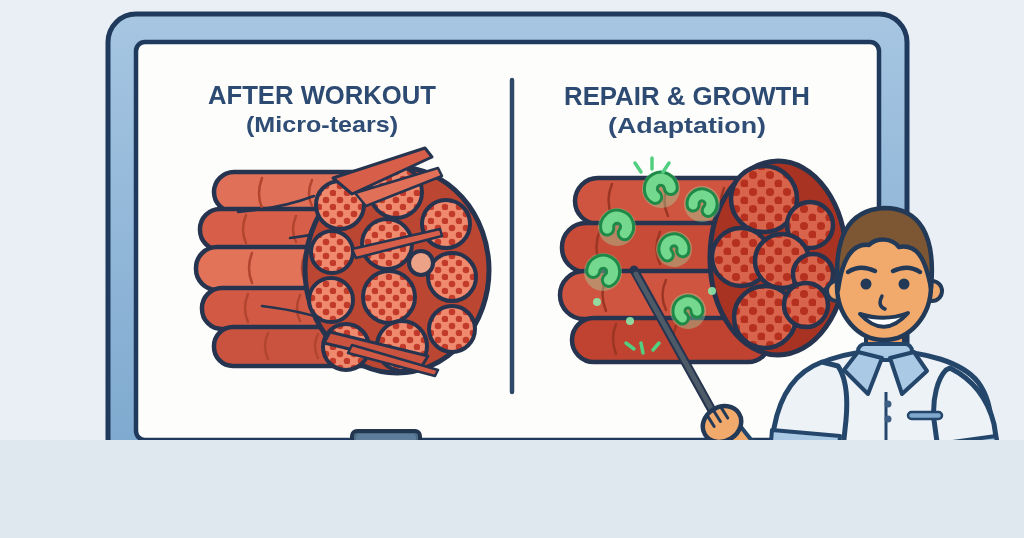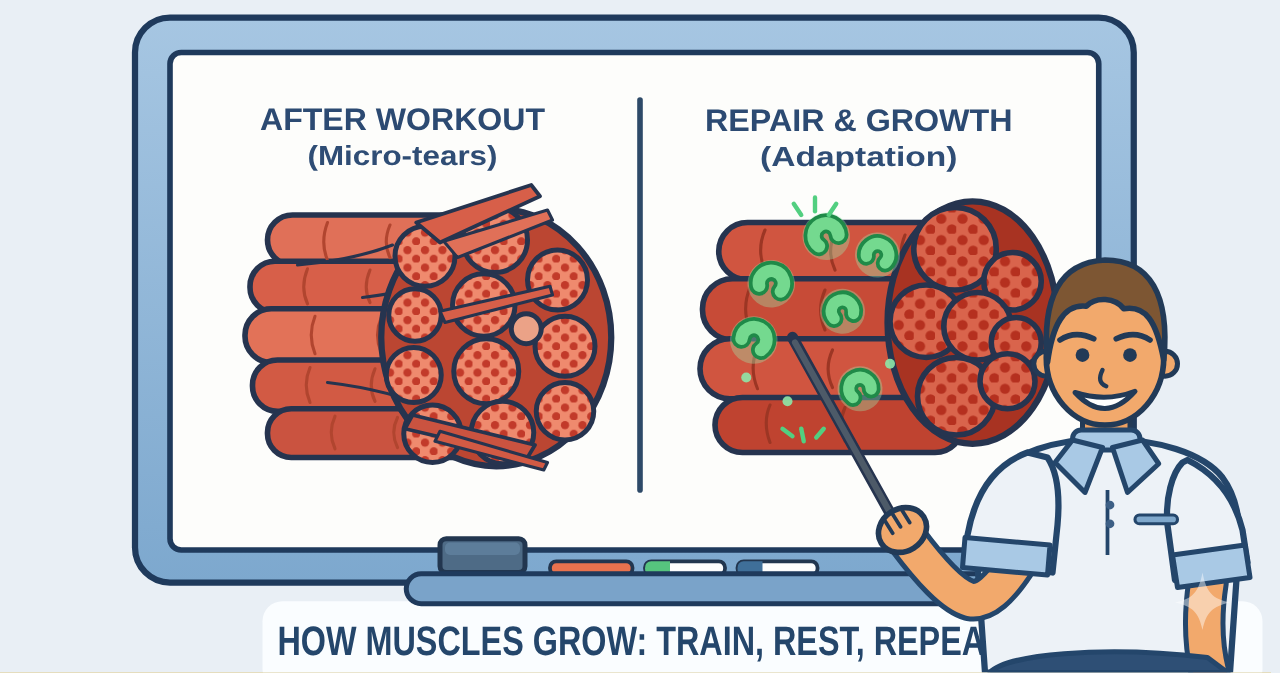--- a/index.html
+++ b/index.html
@@ -1,17 +1,17 @@
 <!DOCTYPE html>
 <html><head>
 <meta charset="utf-8">
 <style>
   html,body{margin:0;padding:0;background:#dfe8ef;}
   .stage{
-    position:relative;width:1024px;height:538px;overflow:hidden;
+    position:relative;width:1024px;height:440px;overflow:hidden;
     background:#eab308;
     font-family:"Liberation Sans",sans-serif;
   }
   .stage svg{position:absolute;inset:0;display:block;}
   text{font-family:"Liberation Sans",sans-serif;}
   .panel-title{font-weight:bold;fill:#2c4a72;}
   .panel-sub{font-weight:bold;fill:#2f4d75;}
   .caption-text{font-weight:bold;fill:#24466b;}
 </style>
 </head>

